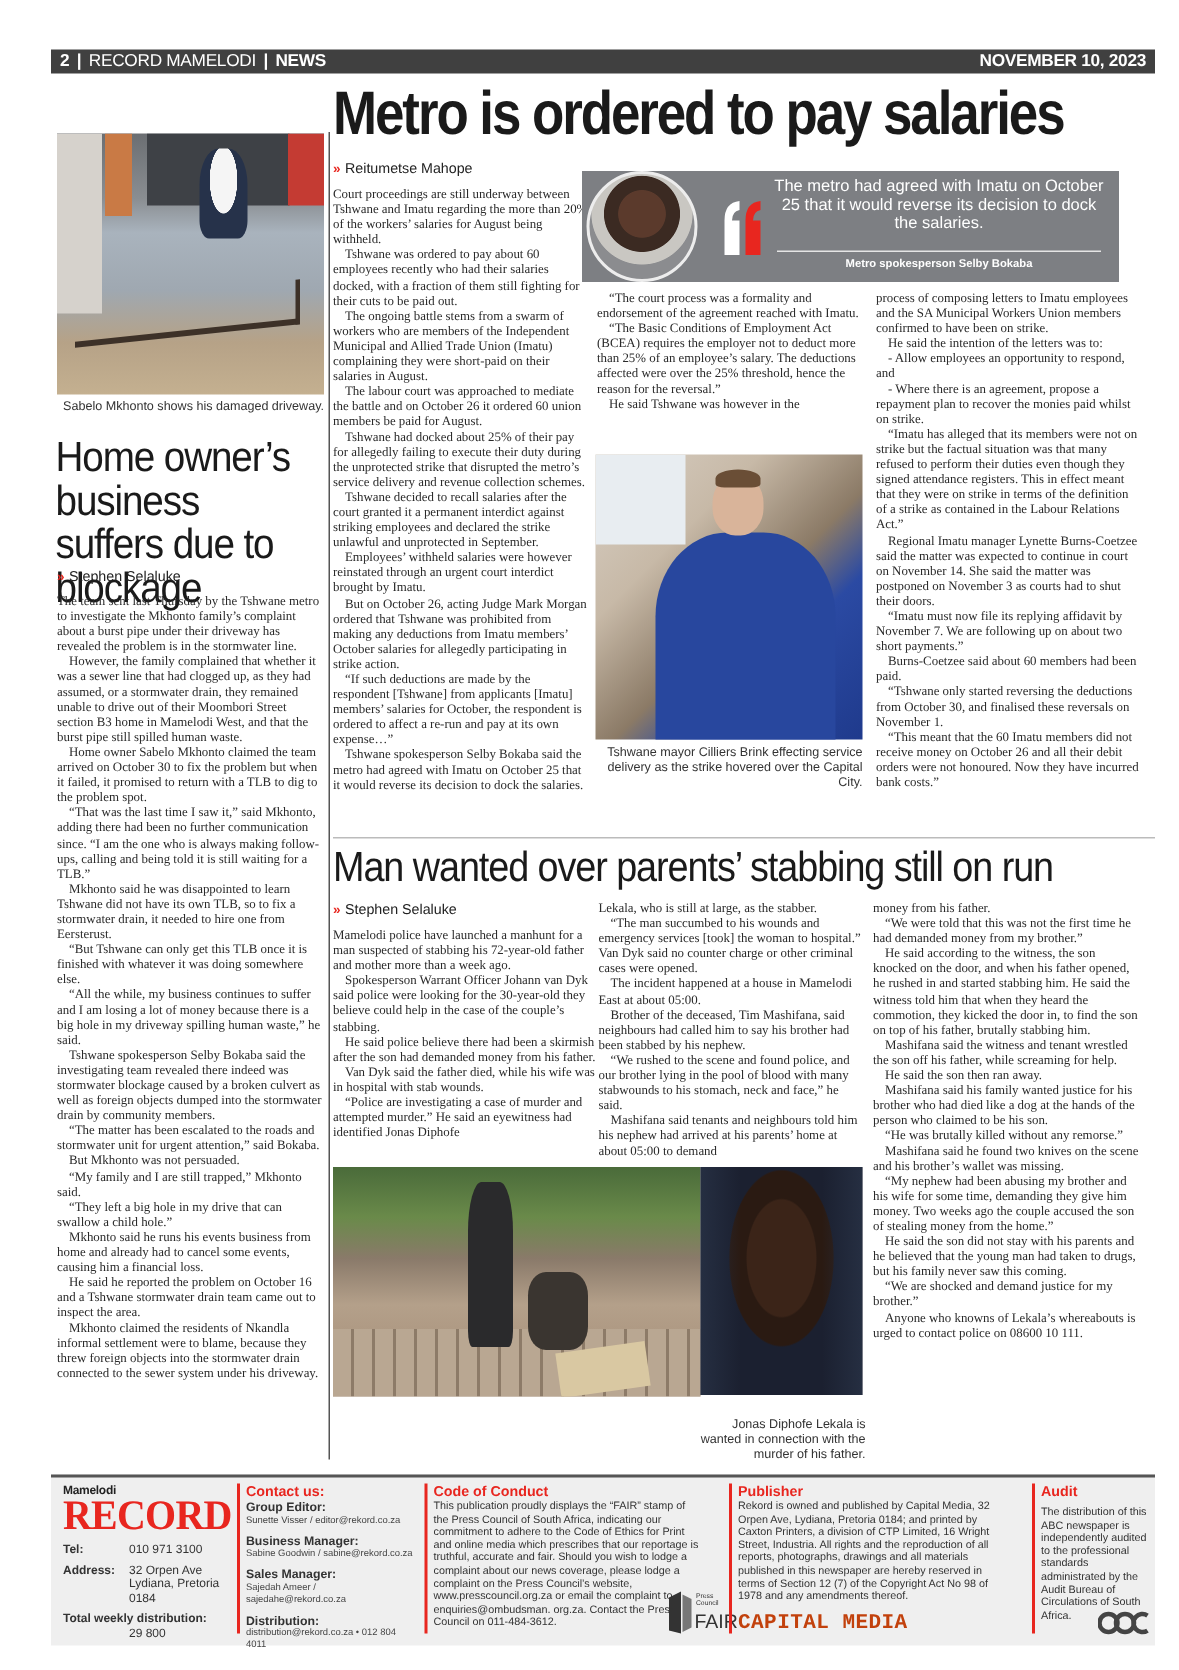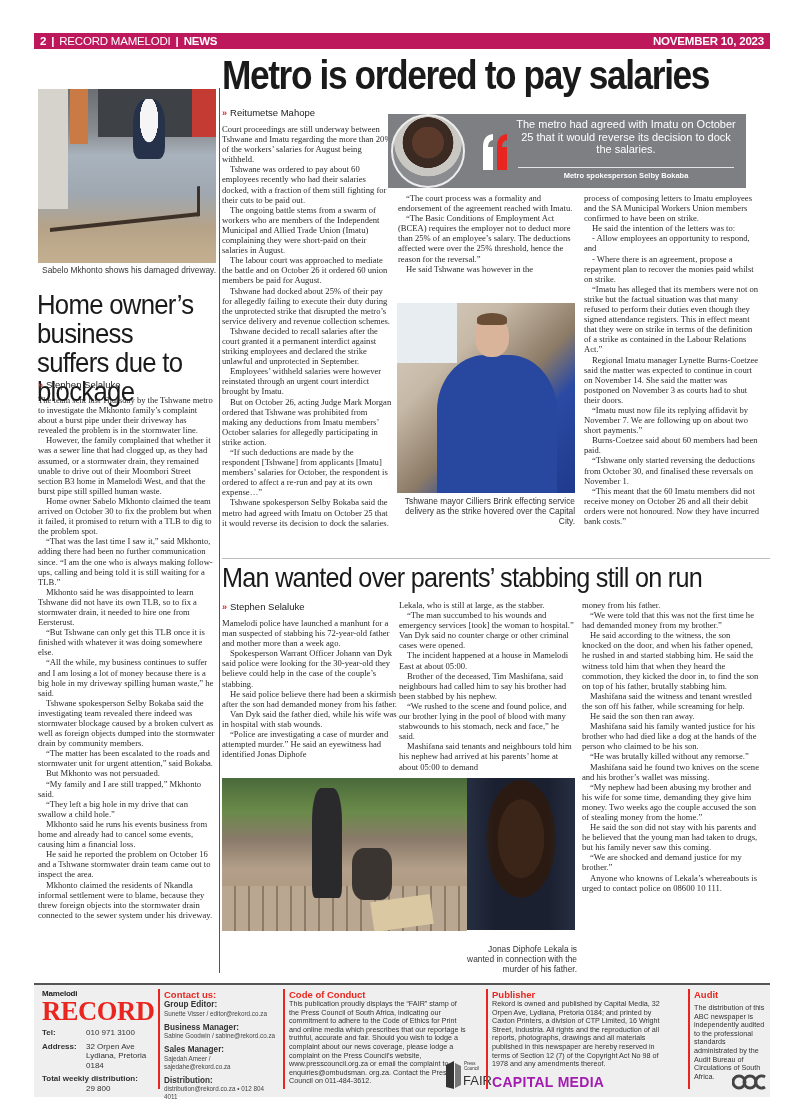--- a/index.html
+++ b/index.html
@@ -1,21 +1,21 @@
 <!DOCTYPE html>
 <html><head>
 <meta charset="utf-8">
 <style>
   * { box-sizing: border-box; margin: 0; padding: 0; }
   html, body { width: 786px; height: 1113px; background: #ffffff; overflow: hidden; }
   body { position: relative; font-family: "Liberation Serif", serif; color: #222; }
   .abs { position: absolute; }
 
   
-  .topbar { left: 34px; top: 33px; width: 736px; height: 16px; background: #be185d; color: #fff;
+  .topbar { left: 34px; top: 33px; width: 736px; height: 16px; background: #404040; color: #fff;
     font-family: "Liberation Sans", sans-serif; font-weight: bold; font-size: 11.5px; line-height: 16px;
     display: flex; justify-content: space-between; padding: 0 6px; letter-spacing: -0.2px; }
   .topbar .sep { font-weight: bold; margin: 0 5px; }
   .topbar .pub { font-weight: normal; }
 
   
   .hl-main { left: 222px; top: 52px; width: 550px; font-family: "Liberation Sans", sans-serif; font-weight: bold;
     font-size: 41px; line-height: 46px; letter-spacing: -1.6px; color: #1a1a1a; transform: scaleX(0.86); transform-origin: left top; white-space: nowrap; }
   .hl-side { left: 37px; top: 290px; width: 180px; font-family: "Liberation Sans", sans-serif; font-size: 28px; line-height: 29px;
     color: #1a1a1a; letter-spacing: -0.8px; transform: scaleX(0.92); transform-origin: left top; }
@@ -79,21 +79,21 @@
   .f-col { position: absolute; top: 4px; font-family: "Liberation Sans", sans-serif; color: #333; }
   .f-head { color: #e8261f; font-weight: bold; font-size: 9.5px; line-height: 11px; }
   .f-red-bar { position: absolute; top: 4px; width: 2px; height: 100px; background: #e8261f; }
   .f-small { font-size: 7.2px; line-height: 8.6px; }
   .f-sub { font-weight: bold; font-size: 8.2px; line-height: 9.5px; color: #333; }
   .f-val { font-size: 6.3px; line-height: 8px; color: #444; margin-bottom: 5px; }
   .logo-mamelodi { font-family: "Liberation Sans", sans-serif; font-weight: bold; font-size: 8px; color: #222; letter-spacing: -0.2px; }
   .logo-record { font-family: "Liberation Serif", serif; font-size: 28px; line-height: 26px; color: #e8261f; letter-spacing: -0.5px; font-weight: bold; transform: scaleX(0.95); transform-origin: left top; }
   .kv { display: flex; font-size: 8px; line-height: 9.5px; color: #333; margin-top: 4px; }
   .kv .k { width: 44px; font-weight: bold; }
-  .capital { font-family: Liberation Sans, sans-serif; font-weight: bold; font-size: 14px; color: #a21caf; letter-spacing: 0.3px; }
+  .capital { font-family: Liberation Mono, monospace; font-weight: bold; font-size: 14px; color: #c2410c; letter-spacing: 0.3px; }
 </style>
 </head>
 <body>
 
 <div class="abs topbar">
   <div>
     <span>2</span><span class="sep">|</span><span class="pub">RECORD MAMELODI</span><span class="sep">|</span><span>NEWS</span>
   </div>
   <div>NOVEMBER 10, 2023</div>
 </div>

